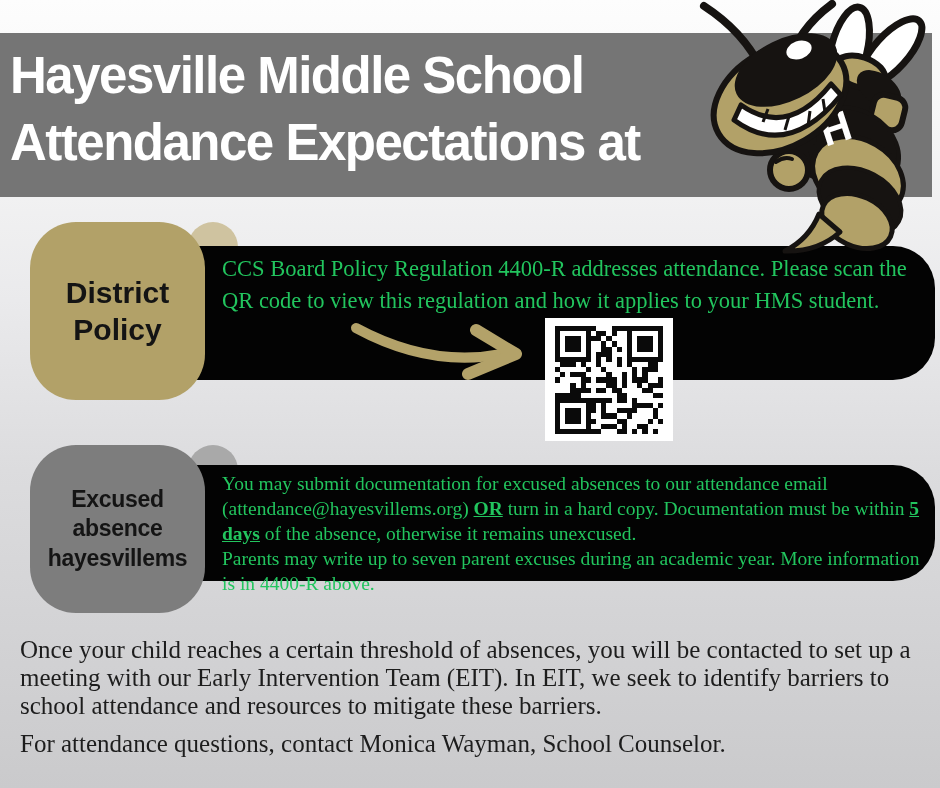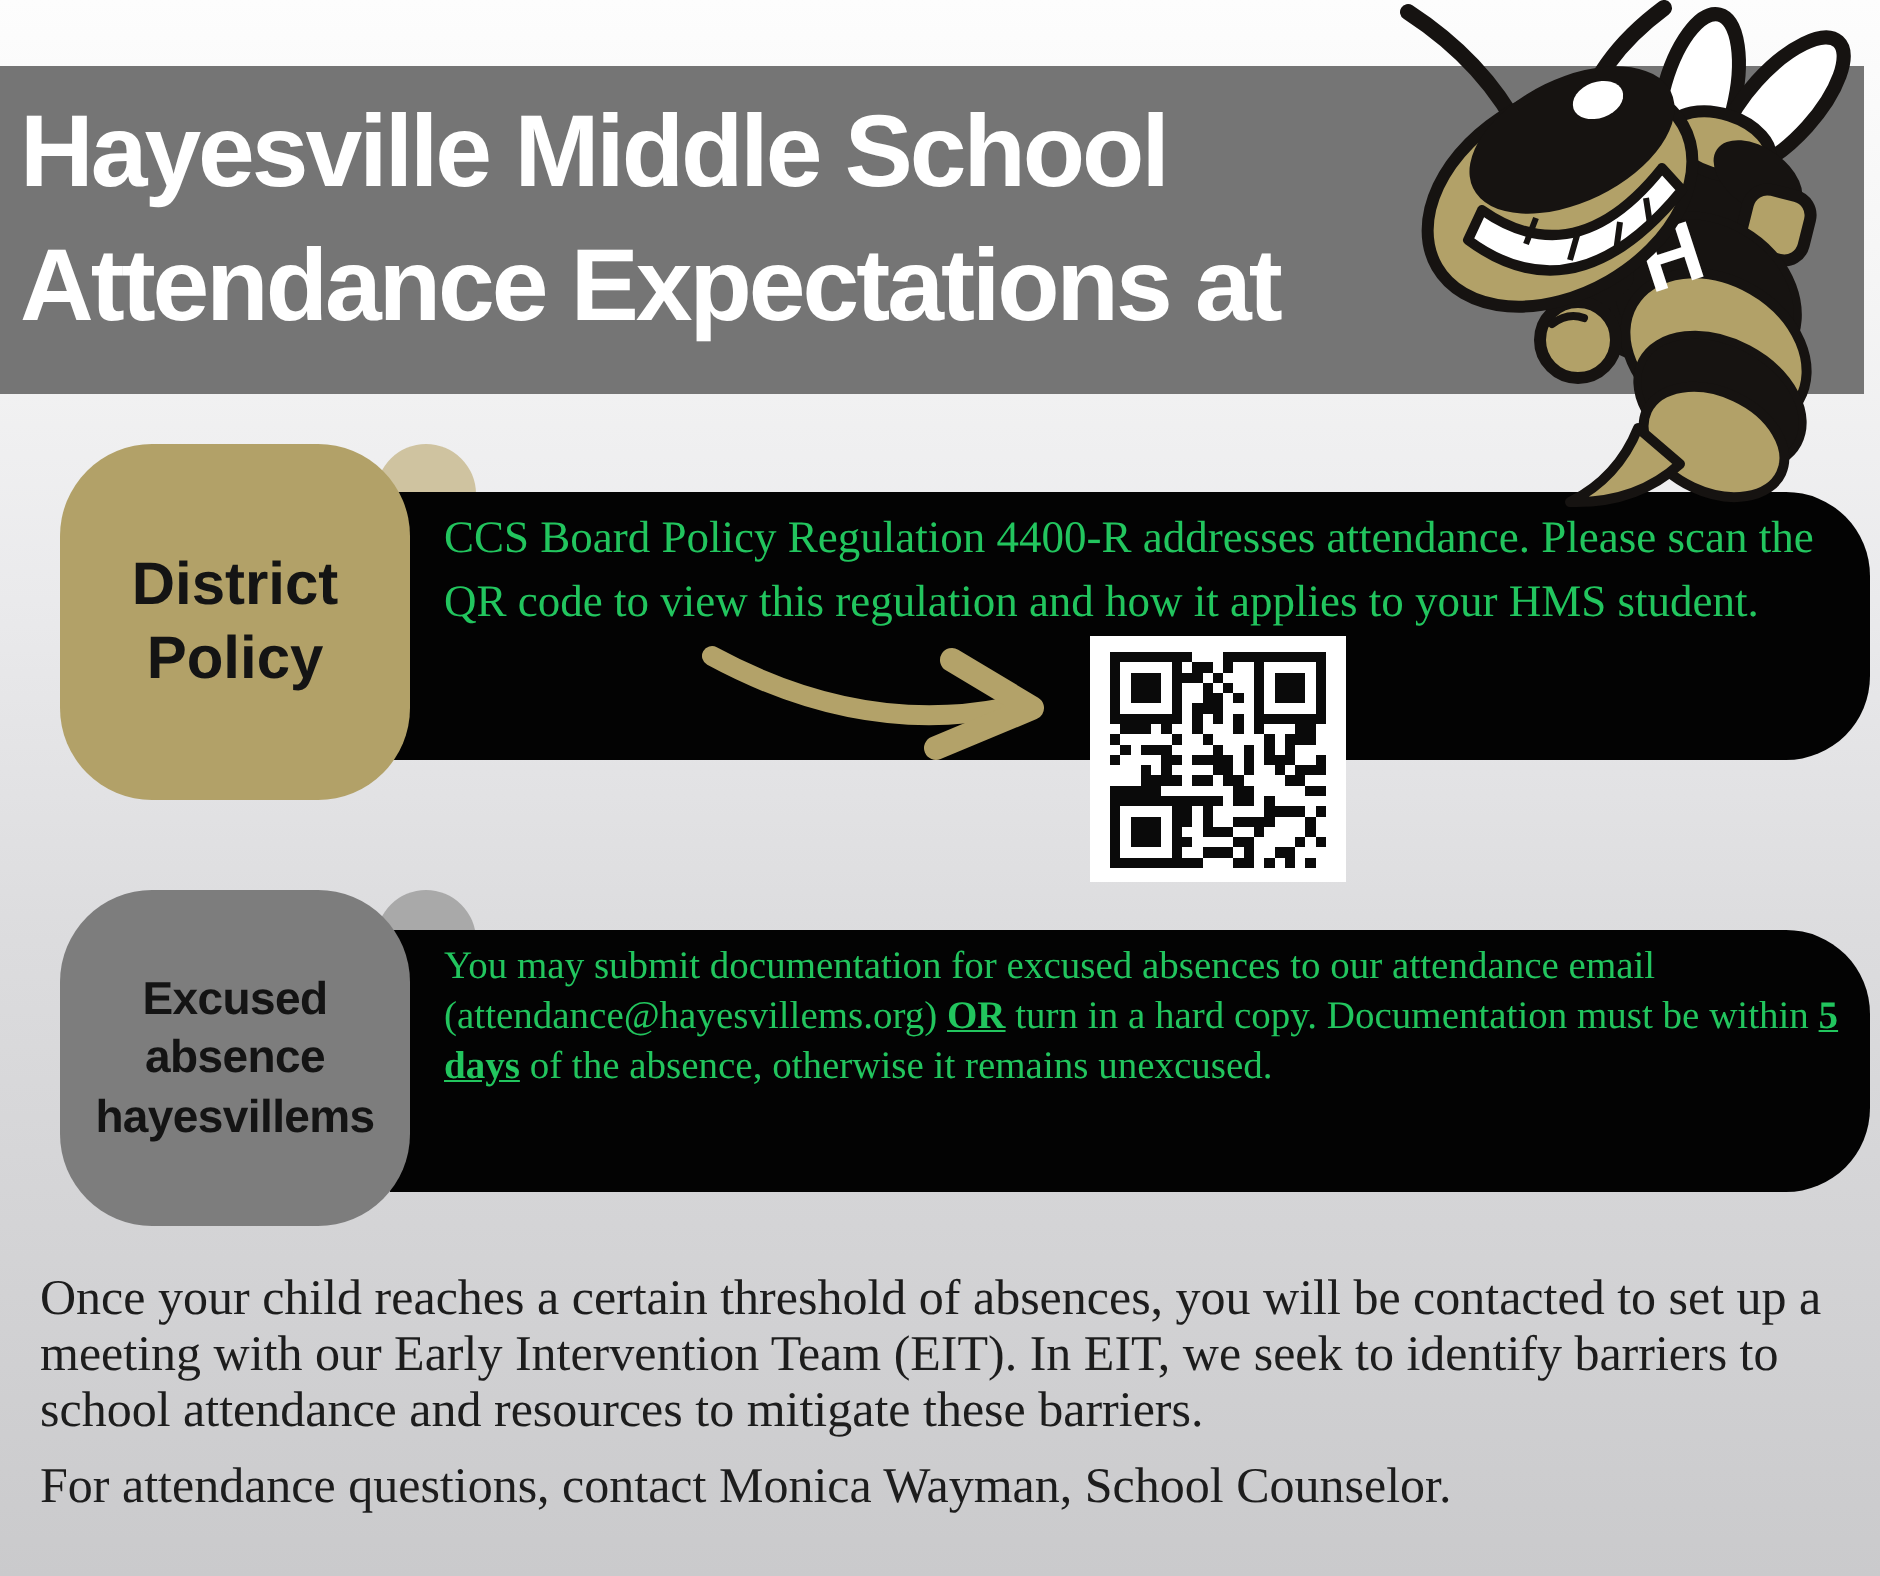--- a/index.html
+++ b/index.html
@@ -13,21 +13,21 @@
   .title {
     position: absolute; left: 10px; top: 42px; z-index: 2;
     font-family: "Liberation Sans", sans-serif; font-weight: bold;
     color: #fff; font-size: 51px; line-height: 67px; letter-spacing: -1.5px; white-space: nowrap;
   }
   .fold { position: absolute; width: 50px; height: 95px; border-radius: 25px 25px 0 0; z-index: 2; }
   .fold-district { left: 188px; top: 222px; background: #cfc3a0; }
   .fold-excused  { left: 188px; top: 445px; background: #a9a9a9; }
   .black-box { position: absolute; background: #030303; color: #22c55e; z-index: 3; border-radius: 0 42px 42px 0; }
   .bb1 { left: 195px; top: 246px; width: 740px; height: 134px; }
-  .bb2 { left: 195px; top: 465px; width: 740px; height: 131px; }
+  .bb2 { left: 195px; top: 465px; width: 740px; height: 116px; }
   .bb1 .bb-text { position: absolute; left: 27px; top: 7px; width: 702px; font-size: 22.5px; line-height: 32px; }
   .bb2 .bb-text { position: absolute; left: 27px; top: 6px; width: 704px; font-size: 19.5px; line-height: 25px; }
   .bb2 .bb-text p { margin: 0; }
   .label-box {
     position: absolute; display: flex; align-items: center; justify-content: center; text-align: center;
     font-family: "Liberation Sans", sans-serif; font-weight: bold; color: #141414;
     border-radius: 46px; z-index: 4; padding: 0 6px;
   }
   .district-label { left: 30px; top: 222px; width: 175px; height: 178px; background: #b2a168; font-size: 30px; line-height: 1.25; }
   .excused-label  { left: 30px; top: 445px; width: 175px; height: 168px; background: #7d7d7d; font-size: 23px; line-height: 1.28; letter-spacing: -0.3px; }
@@ -332,20 +332,21 @@
         <rect x="15" y="20" width="1" height="1" fill="#0a0a0a"></rect>
         <rect x="17" y="20" width="1" height="1" fill="#0a0a0a"></rect>
         <rect x="19" y="20" width="1" height="1" fill="#0a0a0a"></rect>
       </svg>
   </div>
 
   <div class="fold fold-excused"></div>
   <div class="black-box bb2">
     <div class="bb-text">
       <p><span>You may submit documentation for excused absences to our attendance email (attendance@hayesvillems.org) </span><span class="bu">OR</span><span> turn in a hard copy. Documentation must be within </span><span class="bu">5 days</span><span> of the absence, otherwise it remains unexcused.</span></p>
+      <p>Parents may write up to seven parent excuses during an academic year. More information is in 4400-R above.</p>
     </div>
   </div>
   <div class="label-box excused-label">
     <span>Excused absence hayesvillems</span>
   </div>
 
   <div class="footer">
     <p class="p1">Once your child reaches a certain threshold of absences, you will be contacted to set up a meeting with our Early Intervention Team (EIT). In EIT, we seek to identify barriers to school attendance and resources to mitigate these barriers.</p>
     <p class="p2">For attendance questions, contact Monica Wayman, School Counselor.</p>
   </div>

